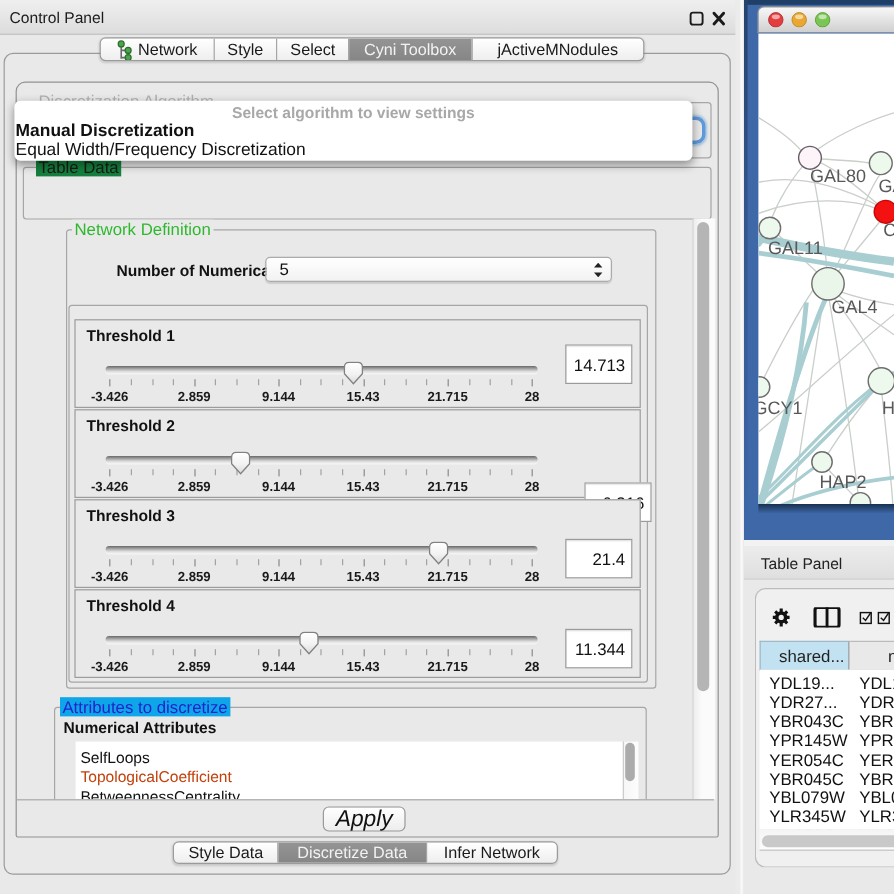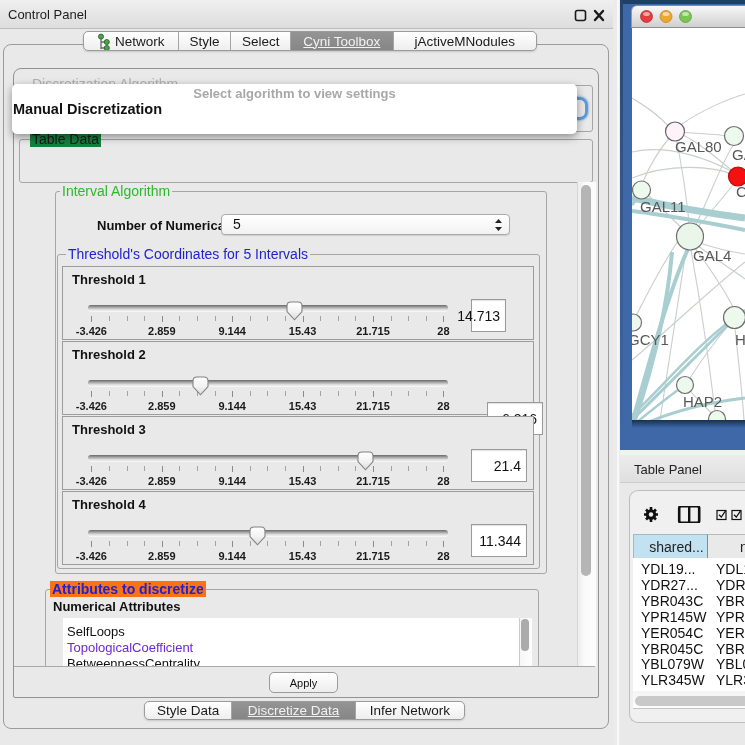--- a/index.html
+++ b/index.html
@@ -19,21 +19,21 @@
             display:flex;align-items:center;justify-content:flex-end;padding-right:5px;box-sizing:border-box;}
   .thpanel{position:absolute;left:62px;width:470px;height:72px;border:1px solid #9c9c9c;background:#e9e9e9;}
   .thlabel{position:absolute;left:9px;top:5px;font-size:13px;font-weight:bold;color:#111;}
   .track{position:absolute;left:25px;width:360px;top:38px;height:6px;border-radius:3px;
          background:linear-gradient(#686868,#a8a8a8 40%,#dcdcdc 75%,#efefef);box-shadow:0 1px 0 rgba(255,255,255,.6);}
   .seg{display:flex;position:absolute;height:20px;border:1px solid #9b9b9b;border-radius:5px;
        background:linear-gradient(#ffffff,#eeeeee);box-shadow:0 1px 2px rgba(0,0,0,0.15);overflow:hidden;box-sizing:border-box;}
   .seg .tab{font-size:13.5px;color:#1a1a1a;display:flex;align-items:center;justify-content:center;
        border-right:1px solid #a5a5a5;white-space:nowrap;box-sizing:border-box;}
   .seg .tab:last-child{border-right:none;}
-  .seg .sel{background:linear-gradient(#949494,#868686);color:#f2f2f2;text-decoration:underline;}
+  .seg .sel{background:linear-gradient(#949494,#868686);color:#f2f2f2;}
 </style>
 </head>
 <body>
 <div id="stage">
 
   <div class="abs" style="left:0;top:0;width:613px;height:28px;background:linear-gradient(#efefef,#dddddd);border-bottom:1px solid #bdbdbd;"></div>
   <div class="abs" style="left:8px;top:7px;font-size:13px;color:#1c1c1c;">Control Panel</div>
 
   <svg class="abs" style="left:574px;top:9px;" width="32" height="13" viewBox="0 0 32 13">
     <rect x="1.5" y="1.5" width="10" height="10" rx="2" fill="none" stroke="#1a1a1a" stroke-width="1.6"></rect>
@@ -64,35 +64,34 @@
 
   <div class="abs" style="left:544px;top:97px;width:38px;height:17px;border-radius:8px;border:3px solid #5e9ad9;box-shadow:0 0 2px 1px rgba(90,150,210,.5);"></div>
 
   <div class="groupbox" style="left:19px;top:139px;width:572px;height:42px;"></div>
   <div class="abs" style="left:30px;top:131px;font-size:14px;color:#1a1a1a;background:#15803d;padding:0 2px;">Table Data</div>
 
   <div class="abs" style="left:14px;top:182px;width:563px;height:484px;overflow:hidden;">
     <div style="position:relative;width:563px;height:484px;">
 
       <div class="groupbox" style="left:41px;top:9px;width:490px;height:381px;"></div>
-      <div class="abs" style="left:46px;top:1px;font-size:14px;color:#2eb82e;background:#e9e9e9;padding:0 2px;">Interval Algorithm</div>
+      <div class="abs" style="left:46px;top:1px;font-size:14px;color:#2eb82e;background:#e9e9e9;padding:0 2px;">Network Definition</div>
 
       <div class="abs" style="left:83px;top:36px;font-size:13px;font-weight:bold;color:#111;">Number of Numerical</div>
       <div class="combo" style="left:207px;top:32px;width:287px;height:19px;">
         <div style="font-size:14px;color:#111;padding:1px 0 0 11px;">5</div>
         <div class="arr">
             <svg width="9" height="12" viewBox="0 0 9 12">
               <path d="M4.5 0 L8 4 L1 4 Z" fill="#222"></path>
               <path d="M4.5 12 L8 8 L1 8 Z" fill="#222"></path>
             </svg>
           </div>
       </div>
 
       <div class="groupbox" style="left:43px;top:72px;width:481px;height:313px;"></div>
-      <div class="abs" style="left:52px;top:64px;font-size:14px;color:#2222cc;background:#e9e9e9;padding:0 2px;">Threshold's Coordinates for 5 Intervals</div>
 
       <div id="thref">
           <div class="thpanel" style="left:48px;top:84px;">
             <div class="thlabel">Threshold 1</div>
             <div class="track"></div>
             <div class="tickline" style="left:28.4px;top:49px;height:6px;"></div>
             <div class="tickline" style="left:46.0px;top:49px;height:5px;opacity:.75;"></div>
             <div class="tickline" style="left:63.6px;top:49px;height:5px;opacity:.75;"></div>
             <div class="tickline" style="left:81.2px;top:49px;height:5px;opacity:.75;"></div>
             <div class="tickline" style="left:98.8px;top:49px;height:6px;"></div>
@@ -121,21 +120,21 @@
             <svg style="position:absolute;left:223.1px;top:34px;" width="17" height="20" viewBox="0 0 17 20">
               <defs>
                 <linearGradient id="tg0" x1="0" y1="0" x2="0" y2="1">
                   <stop offset="0" stop-color="#ffffff"></stop>
                   <stop offset="0.55" stop-color="#f2f2f2"></stop>
                   <stop offset="1" stop-color="#dadada"></stop>
                 </linearGradient>
               </defs>
               <path d="M1 5 Q1 1 5 1 L12 1 Q16 1 16 5 L16 10.5 L8.5 18.8 L1 10.5 Z" fill="url(#tg0)" stroke="#818181" stroke-width="1.1"></path>
             </svg>
-            <div class="valuebox" style="left:408px;top:32px;width:35px;height:33px;text-align:right;">14.713</div>
+            <div class="valuebox" style="left:408px;top:20px;width:56px;height:33px;text-align:right;">14.713</div>
           </div>
           <div class="thpanel" style="left:48px;top:159px;">
             <div class="thlabel">Threshold 2</div>
             <div class="track"></div>
             <div class="tickline" style="left:28.4px;top:49px;height:6px;"></div>
             <div class="tickline" style="left:46.0px;top:49px;height:5px;opacity:.75;"></div>
             <div class="tickline" style="left:63.6px;top:49px;height:5px;opacity:.75;"></div>
             <div class="tickline" style="left:81.2px;top:49px;height:5px;opacity:.75;"></div>
             <div class="tickline" style="left:98.8px;top:49px;height:6px;"></div>
             <div class="tickline" style="left:116.4px;top:49px;height:5px;opacity:.75;"></div>
@@ -252,38 +251,38 @@
                   <stop offset="1" stop-color="#dadada"></stop>
                 </linearGradient>
               </defs>
               <path d="M1 5 Q1 1 5 1 L12 1 Q16 1 16 5 L16 10.5 L8.5 18.8 L1 10.5 Z" fill="url(#tg3)" stroke="#818181" stroke-width="1.1"></path>
             </svg>
             <div class="valuebox" style="left:408px;top:32px;width:56px;height:33px;">11.344</div>
           </div>
         </div>
 
       <div class="groupbox" style="left:31px;top:407px;width:492px;height:80px;border-radius:3px 3px 0 0;"></div>
-      <div class="abs" style="left:36px;top:399px;font-size:14px;color:#2222cc;background:#f97316;padding:0 2px;font-weight:bold;">Attributes to discretize</div>
+      <div class="abs" style="left:36px;top:399px;font-size:14px;color:#2222cc;background:#0ea5e9;padding:0 2px;">Attributes to discretize</div>
       <div class="abs" style="left:39px;top:417px;font-size:13px;font-weight:bold;color:#111;">Numerical Attributes</div>
       <div class="abs" style="left:49px;top:436px;width:456px;height:48px;background:#ffffff;"></div>
       <div class="abs" style="left:53px;top:442px;font-size:13px;color:#111;">SelfLoops</div>
-      <div class="abs" style="left:53px;top:458px;font-size:13px;color:#6d28d9;">TopologicalCoefficient</div>
+      <div class="abs" style="left:53px;top:458px;font-size:13px;color:#c2410c;">TopologicalCoefficient</div>
       <div class="abs" style="left:53px;top:474px;font-size:13px;color:#111;">BetweennessCentrality</div>
 
       <div class="abs" style="left:505px;top:436px;width:12px;height:48px;background:linear-gradient(90deg,#f6f6f6,#fdfdfd);border-left:1px solid #ccc;"></div>
       <div class="abs" style="left:507px;top:437px;width:8px;height:32px;background:#ababab;border-radius:4px;"></div>
     </div>
   </div>
 
   <div class="abs" style="left:577px;top:182px;width:18px;height:484px;background:linear-gradient(90deg,#ededed,#fbfbfb 40%,#fbfbfb);border-left:1px solid #d6d6d6;"></div>
   <div class="abs" style="left:581px;top:185px;width:10px;height:391px;background:#b5b5b5;border-radius:5px;"></div>
 
   <div class="abs" style="left:14px;top:666px;width:581px;height:1px;background:#a9a9a9;"></div>
 
-  <div class="abs" style="left:269px;top:672px;width:67px;height:19px;border:1px solid #9a9a9a;border-radius:5px;background:linear-gradient(#ffffff,#ededed);display:flex;align-items:center;justify-content:center;font-size:11px;color:#111;">Apply</div>
+  <div class="abs" style="left:269px;top:672px;width:67px;height:19px;border:1px solid #9a9a9a;border-radius:5px;background:linear-gradient(#ffffff,#ededed);display:flex;align-items:center;justify-content:center;font-size:19px;color:#111;font-style:italic;">Apply</div>
 
   <div class="seg" style="left:144px;top:701px;height:19px;width:321px;">
     <div class="tab" style="width:88px;">Style Data</div>
     <div class="tab sel" style="width:124px;">Discretize Data</div>
     <div class="tab" style="width:109px;">Infer Network</div>
   </div>
 
   <svg class="abs" style="left:614px;top:368px;" width="6" height="7" viewBox="0 0 6 7">
       <path d="M5.5 0.5 L0.8 3.5 L5.5 6.5 Z" fill="#5f5f5f"></path>
     </svg>
@@ -405,14 +404,15 @@
     </div>
   </div>
 
   <div class="abs" style="left:633px;top:691px;width:112px;height:17px;background:linear-gradient(#f4f4f4,#fdfdfd);"></div>
   <div class="abs" style="left:635px;top:696px;width:110px;height:10px;background:#c9c9c9;border-radius:5px 0 0 5px;"></div>
   <div class="abs" style="left:633px;top:708px;width:112px;height:1px;background:#c4c4c4;"></div>
 
   <div class="abs" style="left:12px;top:84px;width:565px;height:50px;background:#ffffff;border-radius:5px;box-shadow:0 3px 8px rgba(0,0,0,0.4);"></div>
   <div class="abs" style="left:12px;top:86px;width:565px;text-align:center;font-size:13px;font-weight:bold;color:#a8a8a8;">Select algorithm to view settings</div>
   <div class="abs" style="left:13px;top:101px;font-size:14.5px;font-weight:bold;color:#111;">Manual Discretization</div>
+  <div class="abs" style="left:13px;top:117px;font-size:14.5px;color:#111;">Equal Width/Frequency Discretization</div>
 
 </div>
 
 </body></html>

